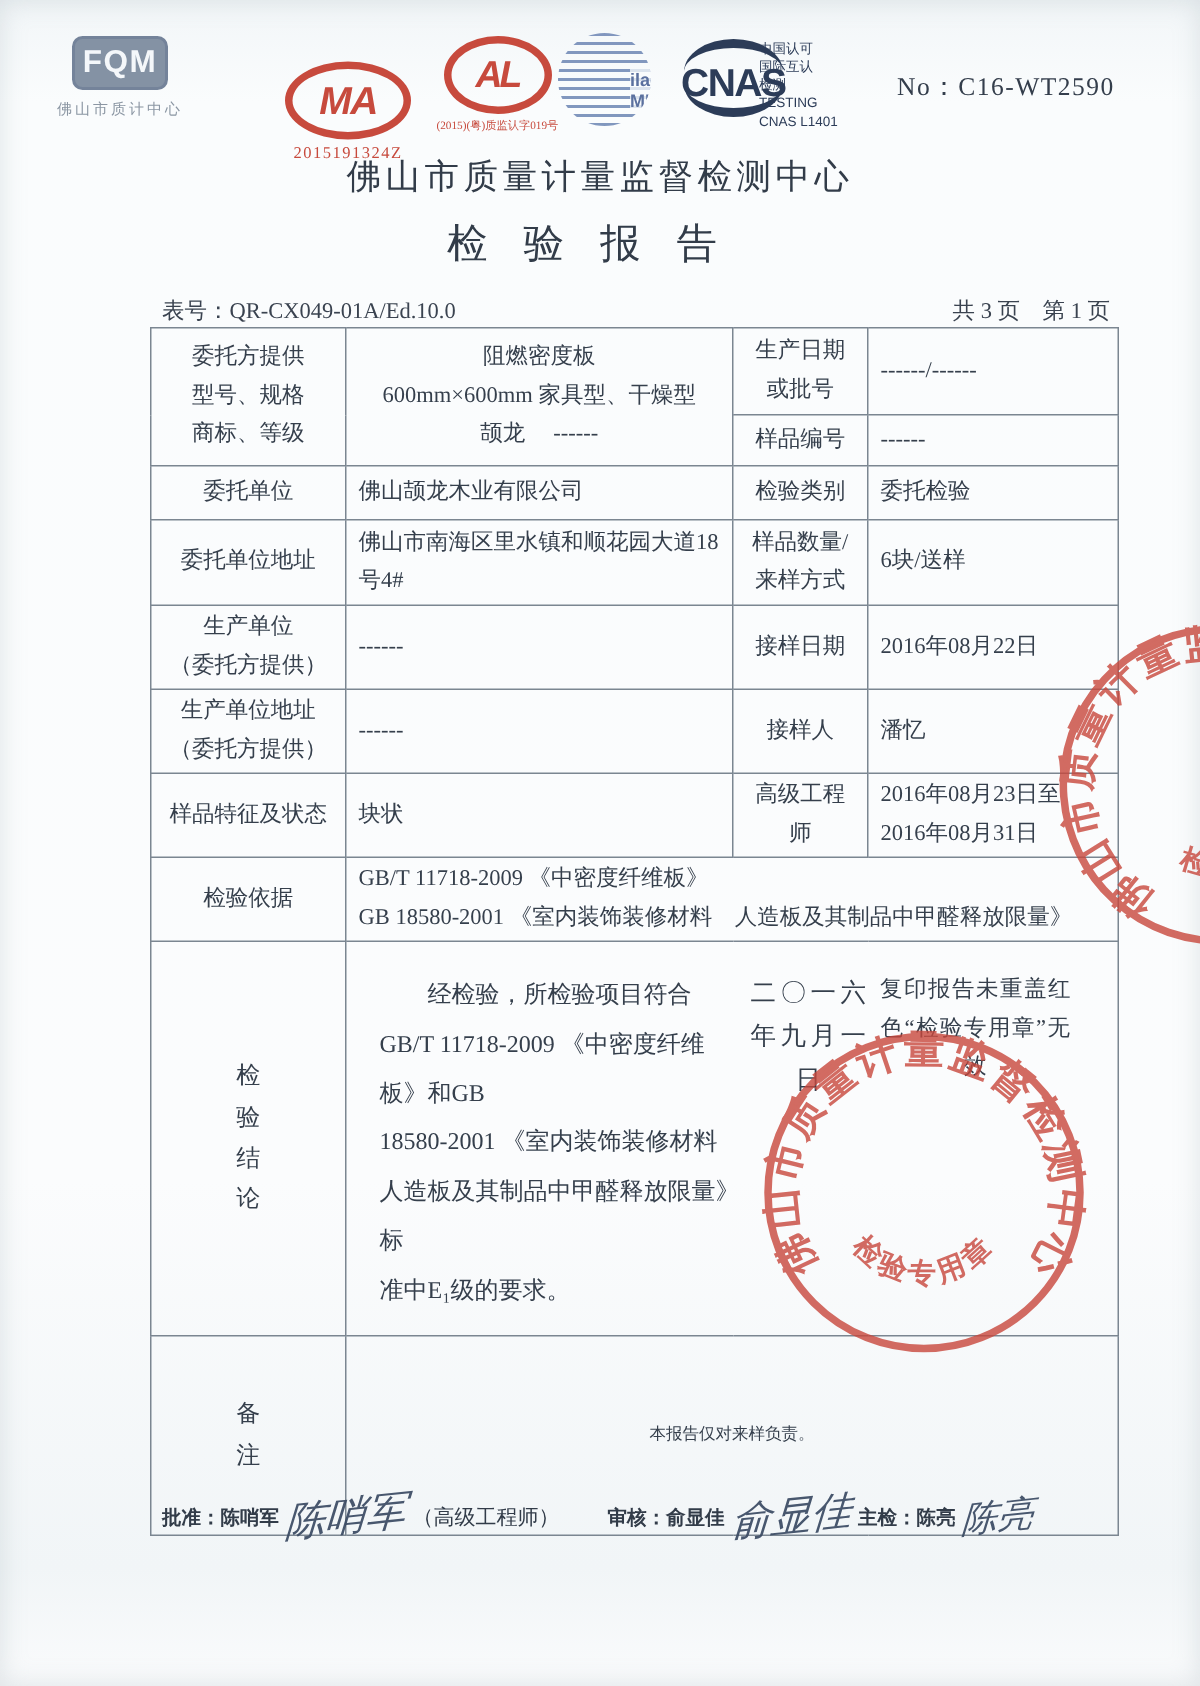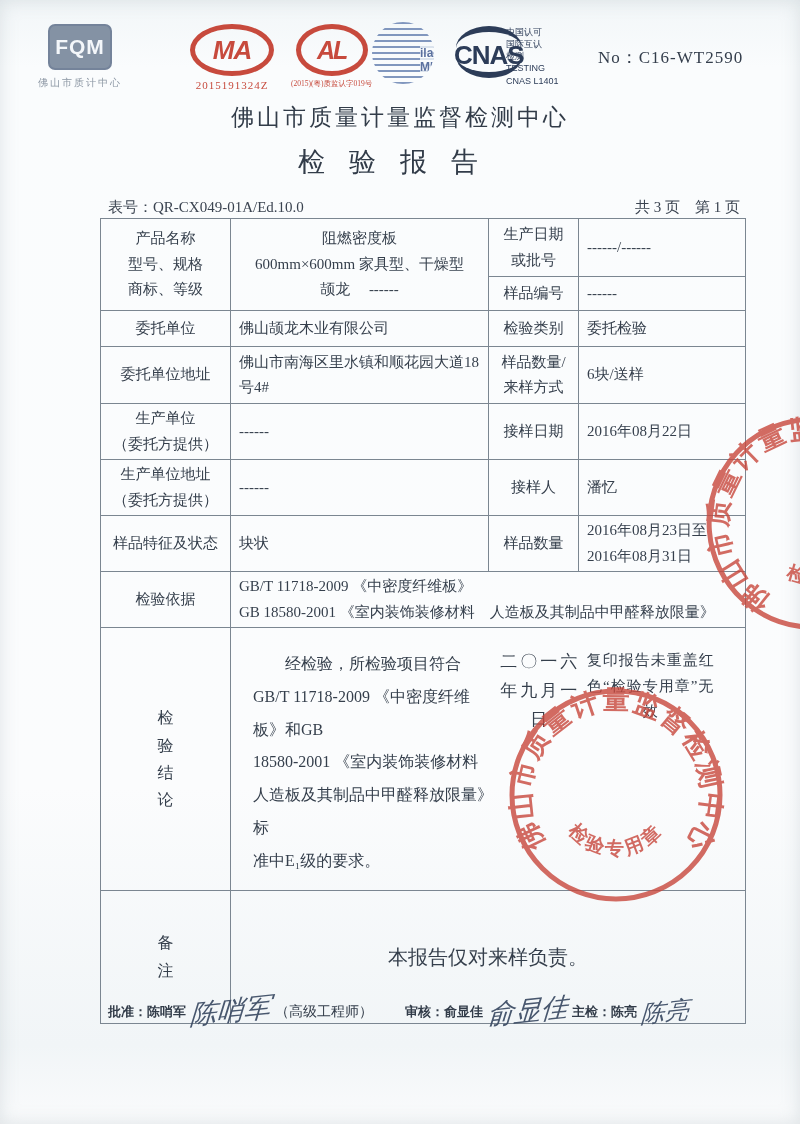--- a/index.html
+++ b/index.html
@@ -8,21 +8,21 @@
     font-family:"Liberation Serif","DejaVu Serif",serif;
     color:#3a4350; background:#dfe3e6; position:relative;
   }
   .paper {
     position:absolute; inset:0; overflow:hidden;
     background:linear-gradient(180deg,#f2f6f8 0%,#fafcfd 6%,#fbfcfd 70%,#f1f5f7 93%,#fafbfc 100%);
     box-shadow:inset 0 0 18px rgba(140,155,165,.25);
   }
   
   .hdr-item { position:absolute; text-align:center; }
-  .fqm-box { width:64px; height:46px; background:#8492a4; border-radius:7px;
+  .fqm-box { width:64px; height:36px; background:#8492a4; border-radius:7px;
     display:flex; align-items:center; justify-content:center; margin:0 auto;
     border:2px solid #74839a; }
   .fqm-box span { color:#f4f7fa; font-size:21px; font-weight:bold; letter-spacing:1px;
     font-family:"Liberation Sans",sans-serif; }
   .fqm-cap { margin-top:6px; font-size:10px; color:#8b96a3; letter-spacing:2px; }
   .red-logo-cap { margin-top:3px; font-size:11px; color:#c74a3d; letter-spacing:1px; }
   .red-logo-cap.tiny { font-size:7.5px; letter-spacing:0; }
   .cma-shape { width:84px; height:52px; border:5px solid #c74a3d; border-radius:50%;
     display:flex; align-items:center; justify-content:center; margin:0 auto; }
   .cma-shape span { color:#c74a3d; font-weight:bold; font-size:26px; font-style:italic;
@@ -69,21 +69,21 @@
   tr.r2 td { height:36px; } tr.r3 td { height:57px; }
   tr.r4 td { height:53px; } tr.r5 td { height:54px; }
   tr.r6 td { height:52px; } tr.r7 td { height:53px; }
   tr.r8 td { height:237px; } tr.r9 td { height:133px; }
   td.concl { vertical-align:top; padding:0; }
   .concl-inner { display:flex; flex-direction:row; height:100%; padding:18px 20px 10px 14px; }
   .concl-text { text-indent:2em; line-height:2.05; font-size:16px; white-space:pre-line; }
   .concl-spacer { flex:1; }
   .concl-date { text-align:center; font-size:17px; letter-spacing:3px; margin-bottom:4px; }
   .concl-note { text-align:center; font-size:15px; letter-spacing:1px; }
-  td.remark-cell { text-align:center; font-size:20px; }
+  td.remark-cell { text-align:center; font-size:11px; }
   
   .stamp { position:absolute; opacity:.8; pointer-events:none; }
   .stamp-main { left:501px; top:680px; }
   .stamp-edge { left:699px; top:408px; transform:rotate(-26deg); }
   
   .footer-row { position:absolute; left:108px; top:998px; width:650px; display:flex;
     align-items:center; font-size:15px; color:#323c49; white-space:nowrap; }
   .footer-row .plabel { font-family:"Liberation Sans","DejaVu Sans",sans-serif;
     font-weight:bold; font-size:13px; }
   .sig { font-style:italic; font-size:27px; color:#3a4a63; transform:rotate(-6deg) skewX(-10deg);
@@ -96,21 +96,21 @@
 
 <div class="paper">
 
   <div class="hdr-item" style="left:38px; top:24px;">
     <div class="fqm-box">
       <span>FQM</span>
     </div>
     <div class="fqm-cap">佛山市质计中心</div>
   </div>
 
-  <div class="hdr-item" style="left:190px; top:24px;">
+  <div class="hdr-item" style="left:190px; top:41px;">
     <div class="cma-shape">
       <span>MA</span>
     </div>
     <div class="red-logo-cap">2015191324Z</div>
   </div>
 
   <div class="hdr-item" style="left:291px; top:24px;">
     <div class="cal-shape">
       <span>AL</span>
     </div>
@@ -149,21 +149,21 @@
 
   <table class="rpt">
     <colgroup>
       <col style="width:130px">
         <col style="width:258px">
         <col style="width:90px">
         <col style="width:167px">
     </colgroup>
     <tbody>
         <tr class="r1a">
-      <td rowspan="2" class="lbl preline">产品名称
+      <td rowspan="2" class="lbl preline">委托方提供
 型号、规格
 商标、等级</td>
       <td rowspan="2" class="preline center">阻燃密度板
 600mm×600mm  家具型、干燥型
 颉龙　 ------</td>
       <td class="lbl preline">生产日期
 或批号</td>
       <td class="val">------/------</td>
     </tr>
     <tr class="r1b">
@@ -193,21 +193,21 @@
     <tr class="r5">
       <td class="lbl preline">生产单位地址
 （委托方提供）</td>
       <td class="val">------</td>
       <td class="lbl">接样人</td>
       <td class="val">潘忆</td>
     </tr>
     <tr class="r6">
       <td class="lbl" style="padding:2px 2px;">样品特征及状态</td>
       <td class="val">块状</td>
-      <td class="lbl">样品数量</td>
+      <td class="lbl">高级工程师</td>
       <td class="val preline">2016年08月23日至
 2016年08月31日</td>
     </tr>
     <tr class="r7">
       <td class="lbl">检验依据</td>
       <td colspan="3" class="val preline">GB/T 11718-2009 《中密度纤维板》
 GB 18580-2001 《室内装饰装修材料　人造板及其制品中甲醛释放限量》</td>
     </tr>
     <tr class="r8">
       <td class="vert">检

